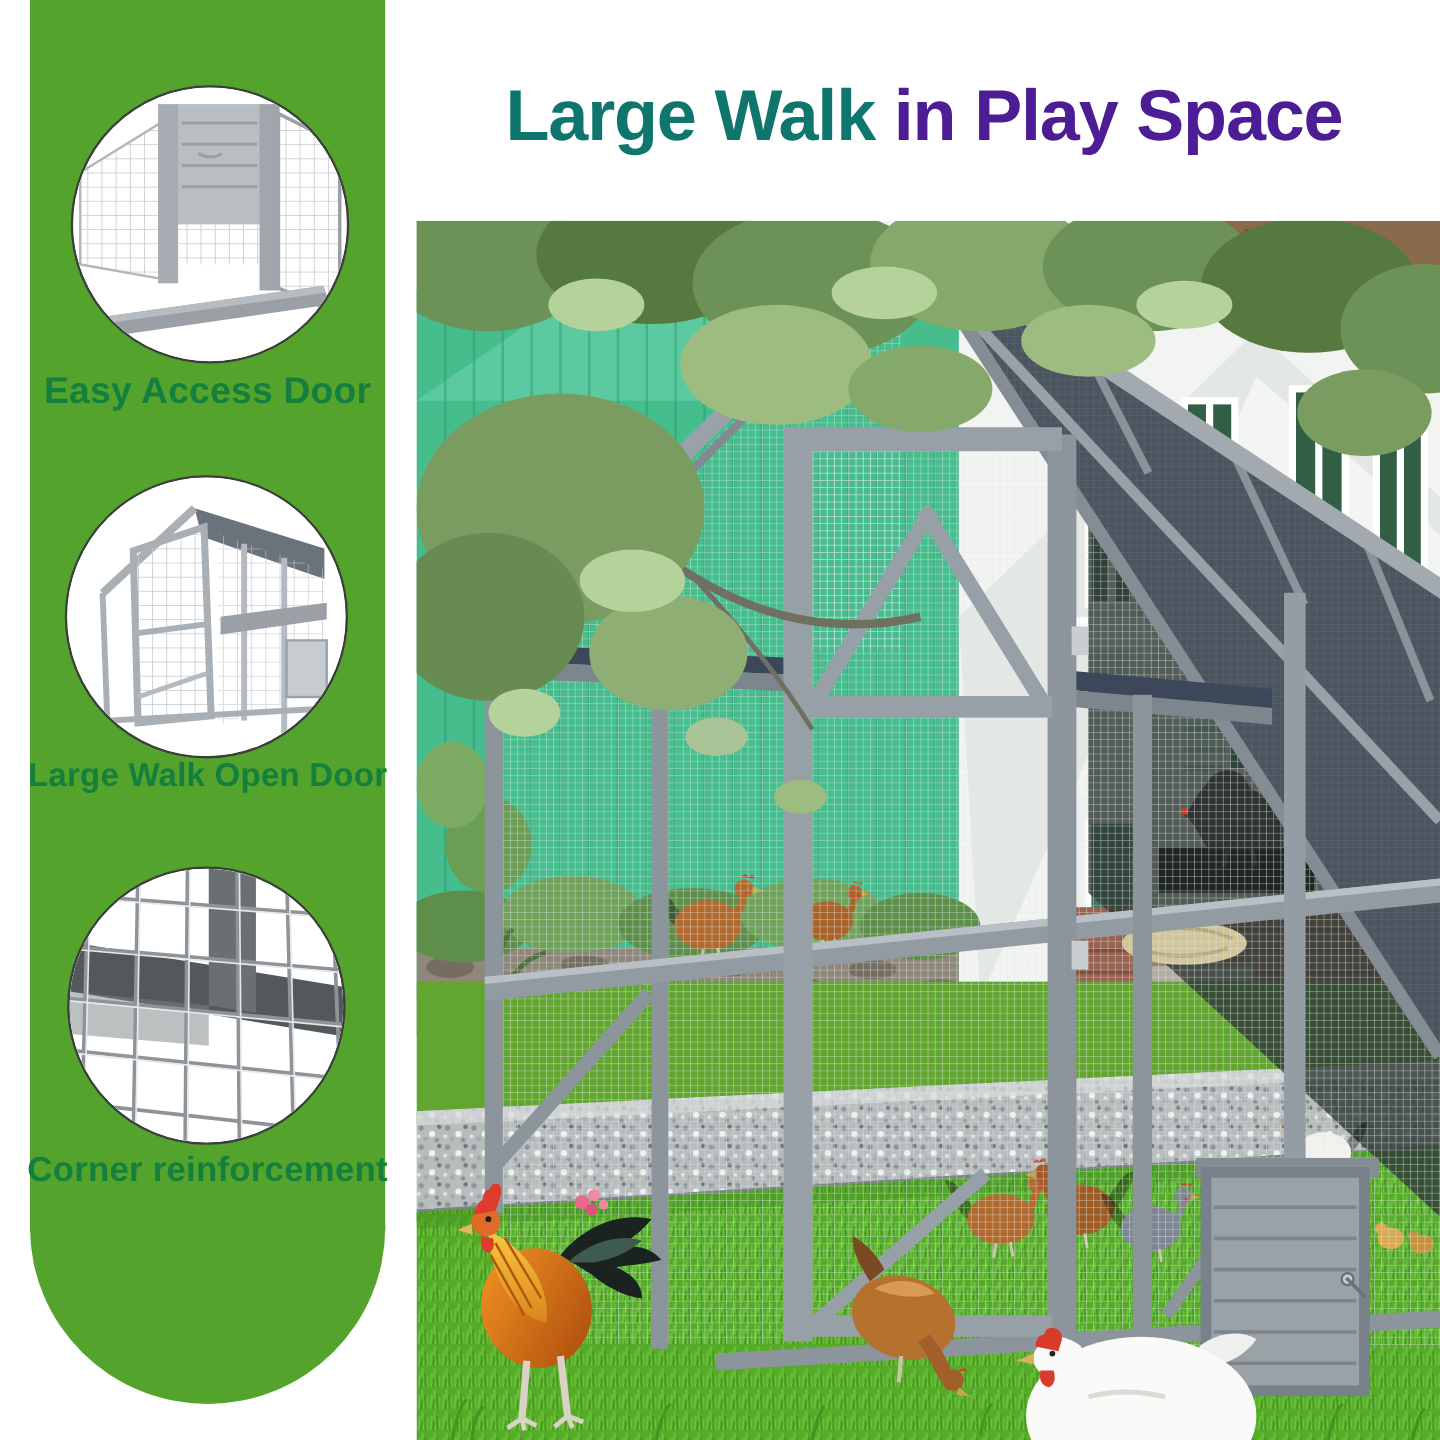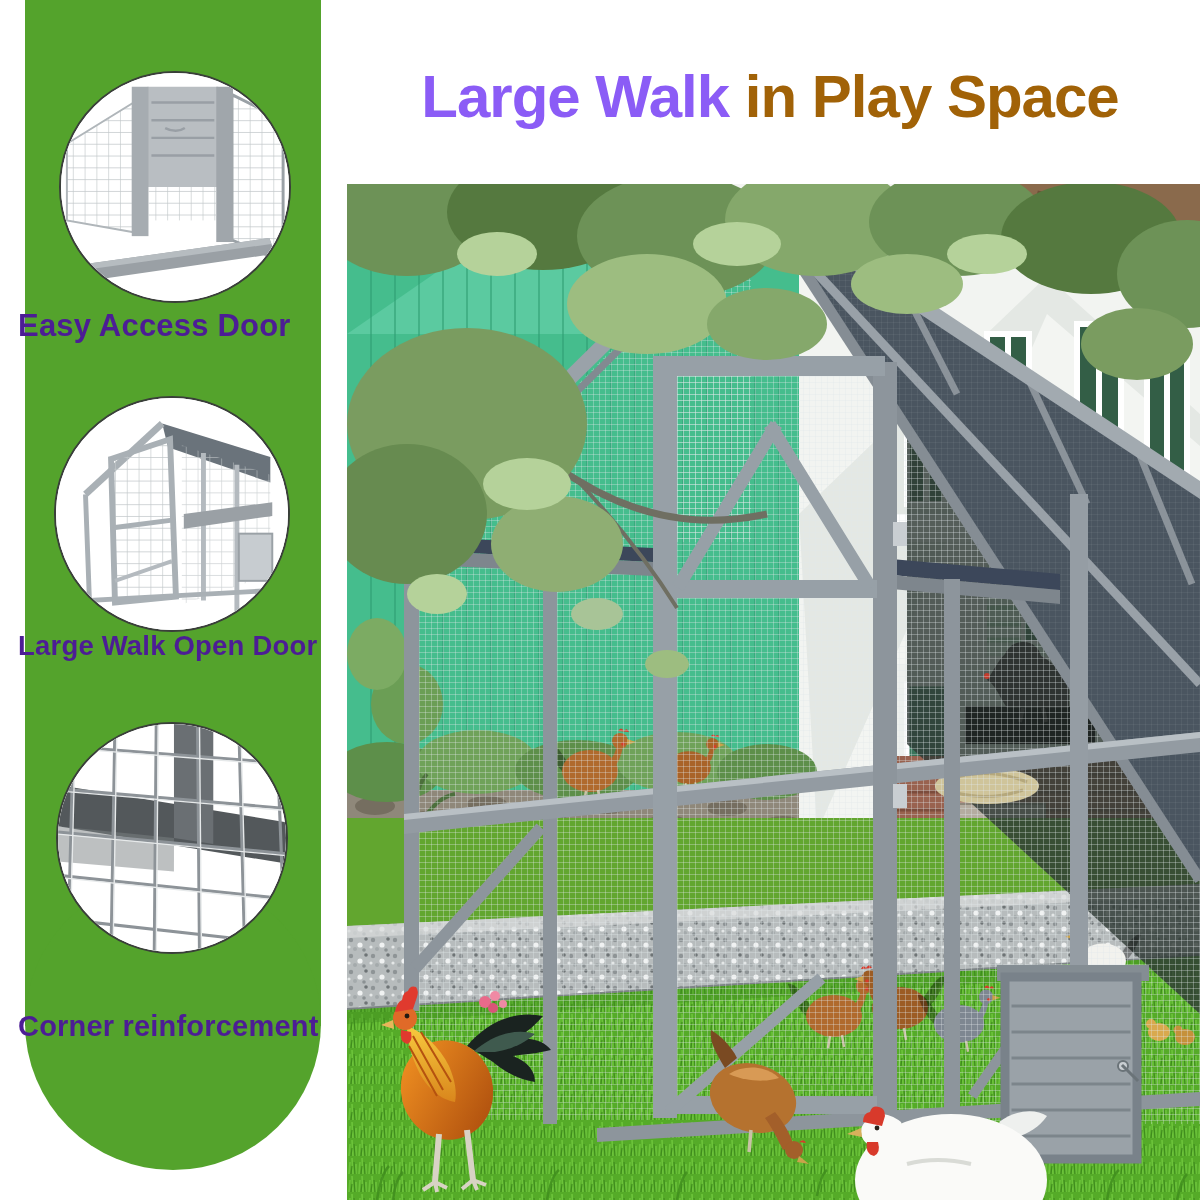--- a/index.html
+++ b/index.html
@@ -7,30 +7,30 @@
           font-family:"Liberation Sans",sans-serif;}
   
   .side-strip{position:absolute;left:25px;top:0;width:296px;height:1026px;background:#54a32c;}
   .side-bulge{position:absolute;left:25px;top:876px;width:296px;height:294px;border-radius:50%;background:#54a32c;}
   .callout-circle{position:absolute;border-radius:50%;background:#ffffff;border:2px solid #3a3f3a;
                   overflow:hidden;box-sizing:border-box;}
   .callout-circle svg{display:block;width:100%;height:100%;}
   .c1{left:59px;top:71px;width:232px;height:232px;}
   .c2{left:54px;top:396px;width:236px;height:236px;}
   .c3{left:56px;top:722px;width:232px;height:232px;}
-  .caption{position:absolute;left:18px;width:310px;color:#4c1d95;
+  .caption{position:absolute;left:18px;width:310px;color:#15803d;text-align:center;
            font-weight:700;letter-spacing:.2px;}
   .cap1{top:308px;font-size:31px;}
   .cap2{top:630px;font-size:27.5px;}
-  .cap3{top:1007px;font-size:29px;line-height:38px;}
+  .cap3{top:956px;font-size:29px;line-height:38px;}
   
   .title{position:absolute;left:340px;top:62px;width:860px;text-align:center;
          font-size:60px;font-weight:700;letter-spacing:-1px;white-space:nowrap;}
-  .title .hl{color:#8b5cf6;}
-  .title .rest{color:#a16207;}
+  .title .hl{color:#0f766e;}
+  .title .rest{color:#4c1d95;}
   
   .photo{position:absolute;left:347px;top:184px;width:853px;height:1016px;overflow:hidden;background:#eef1ee;}
   .photo svg{display:block;}
 </style>
 </head>
 <body>
 
 <div class="canvas">
 
   <div class="side-strip"></div>

